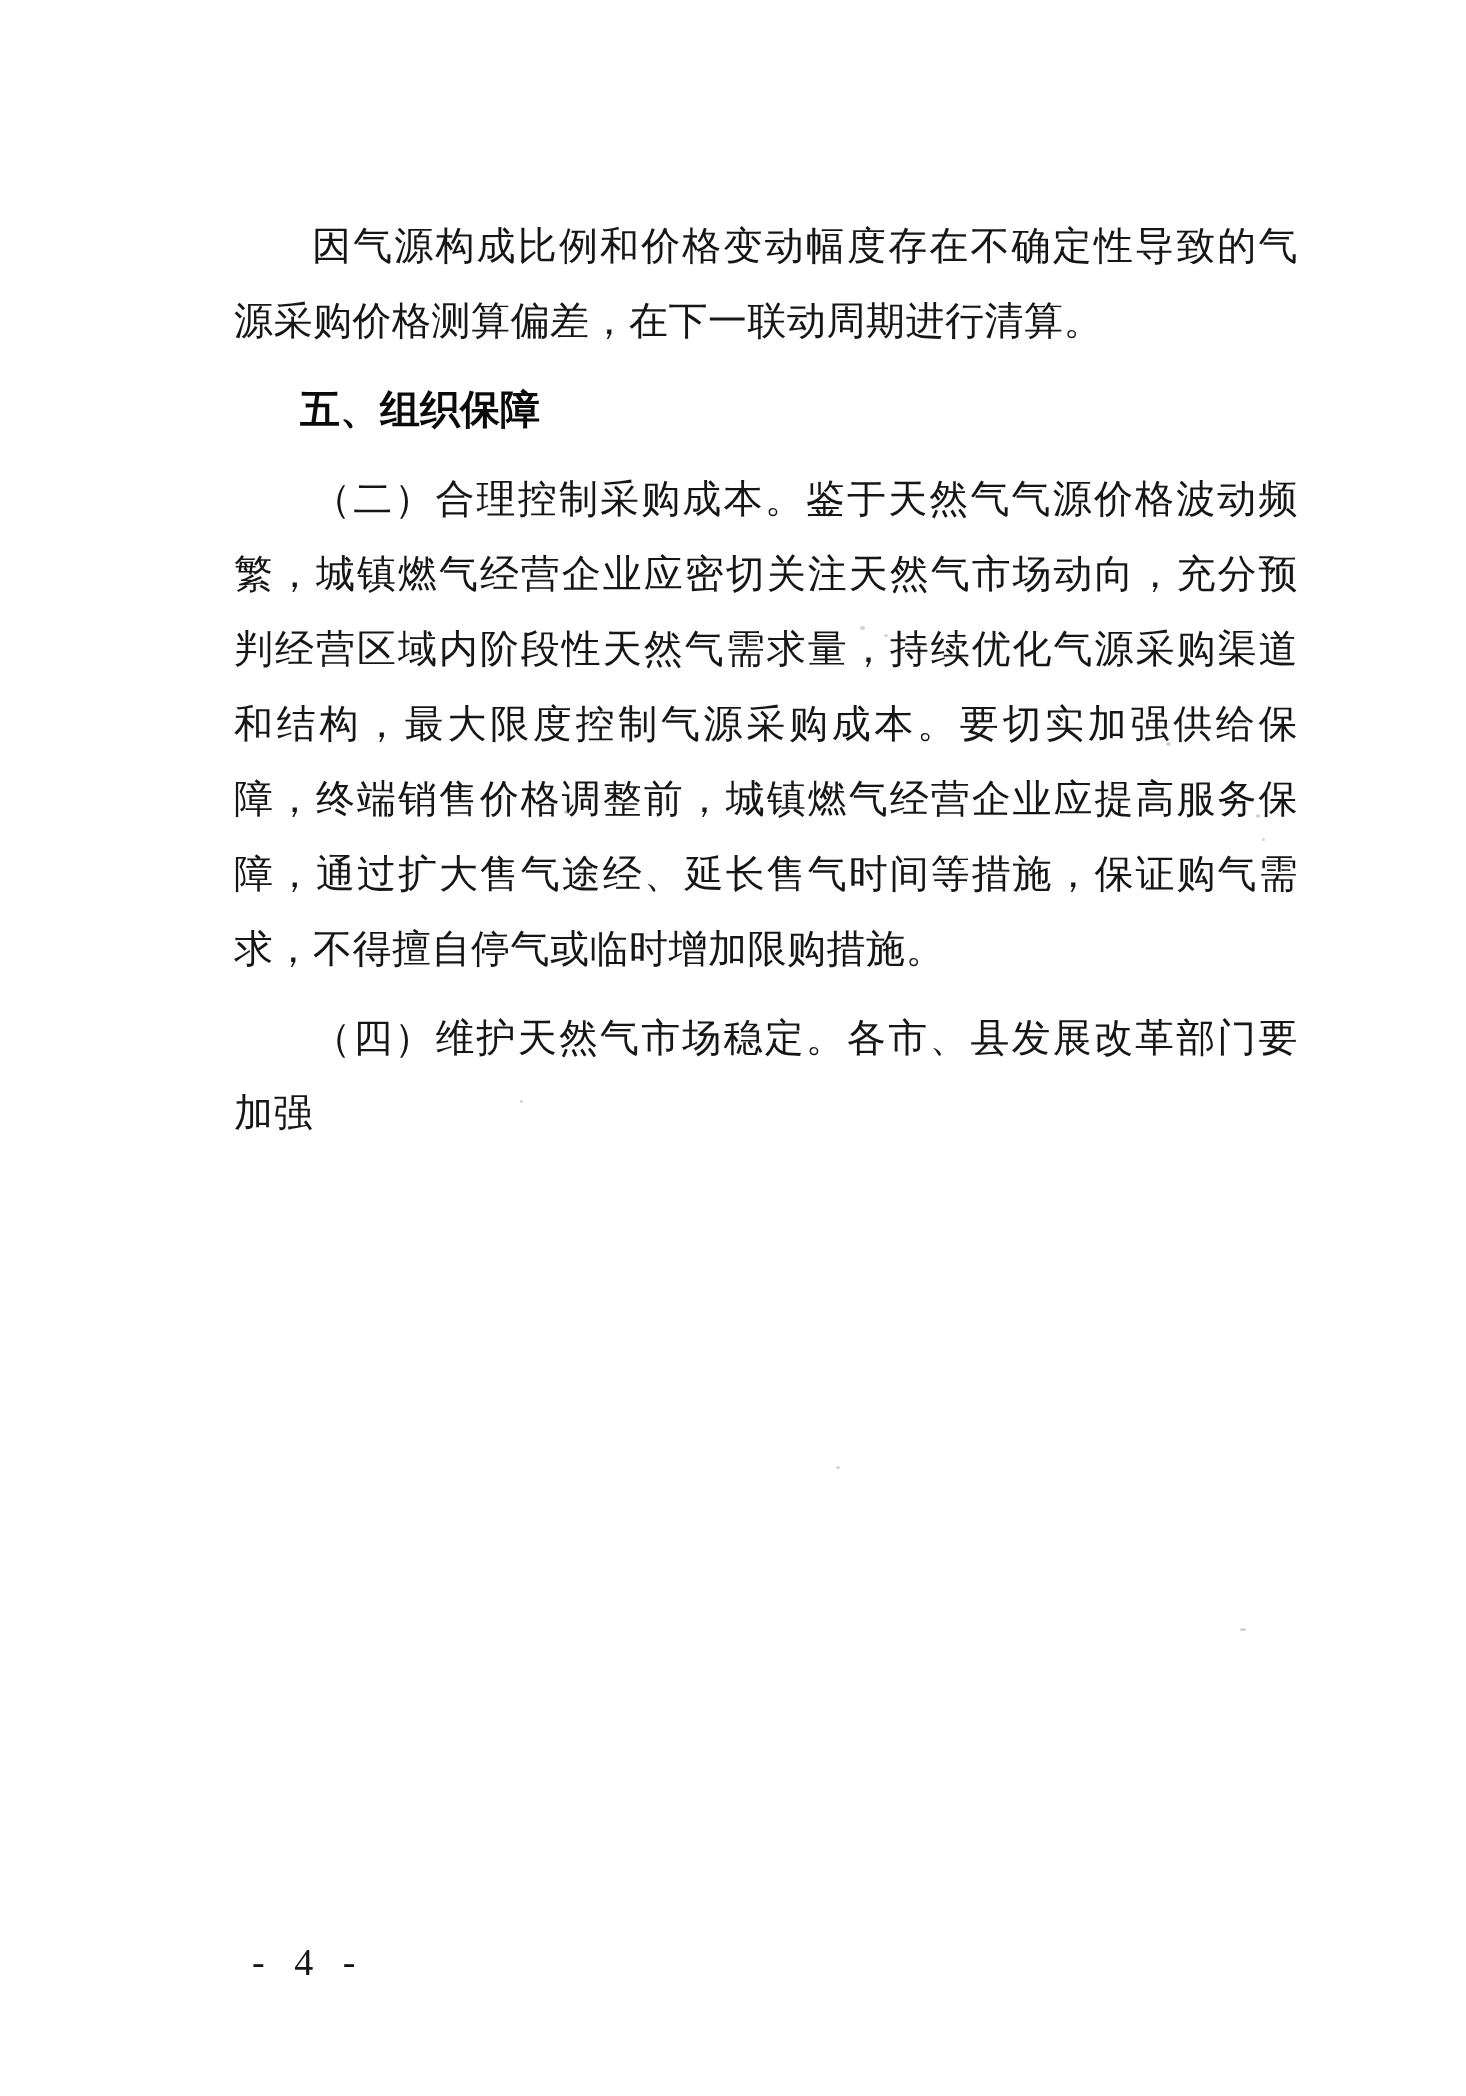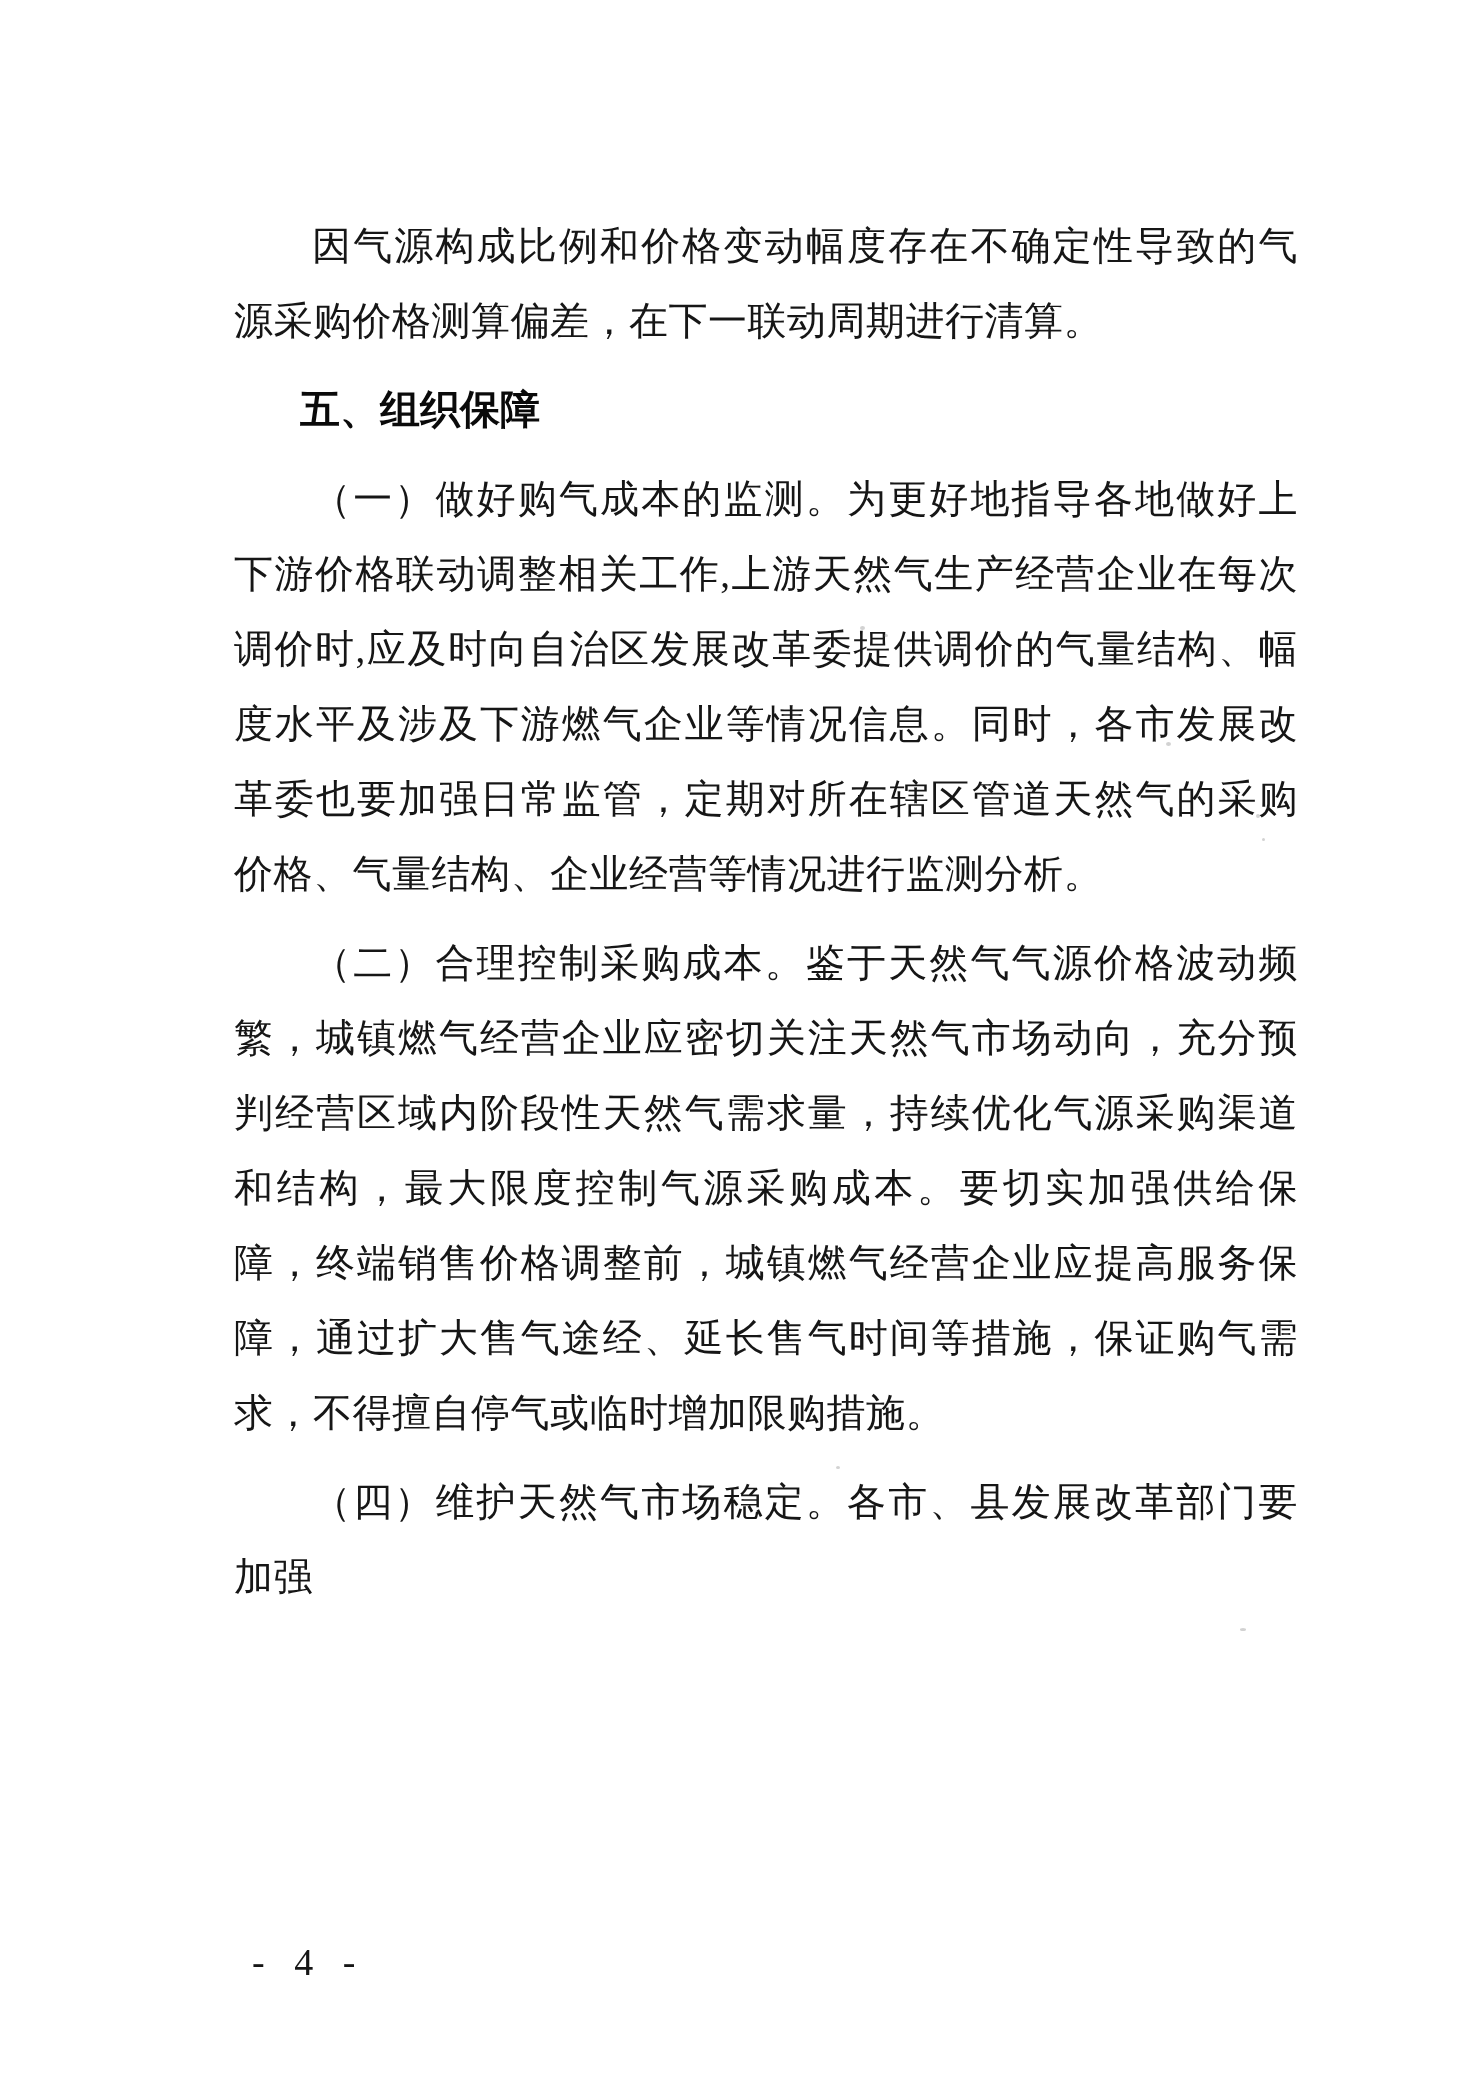--- a/index.html
+++ b/index.html
@@ -68,21 +68,20 @@
   .s9  { left: 1240px; top: 1628px; width: 6px; height: 3px; }
   .s10 { left: 520px;  top: 1100px; width: 3px; height: 3px; }
 </style>
 </head>
 <body>
 
 <div class="page">
   <div class="content" id="content">
       <p class="body-par">因气源构成比例和价格变动幅度存在不确定性导致的气源采购价格测算偏差，在下一联动周期进行清算。</p>
       <h2 class="heading">五、组织保障</h2>
-      <p class="body-par">（一）做好购气成本的监测。为更好地指导各地做好上下游价格联动调整相关工作,上游天然气生产经营企业在每次调价时,应及时向自治区发展改革委提供调价的气量结构、幅度水平及涉及下游燃气企业等情况信息。同时，各市发展改革委也要加强日常监管，定期对所在辖区管道天然气的采购价格、气量结构、企业经营等情况进行监测分析。</p>
       <p class="body-par">（二）合理控制采购成本。鉴于天然气气源价格波动频繁，城镇燃气经营企业应密切关注天然气市场动向，充分预判经营区域内阶段性天然气需求量，持续优化气源采购渠道和结构，最大限度控制气源采购成本。要切实加强供给保障，终端销售价格调整前，城镇燃气经营企业应提高服务保障，通过扩大售气途经、延长售气时间等措施，保证购气需求，不得擅自停气或临时增加限购措施。</p>
       <p class="body-par">（四）维护天然气市场稳定。各市、县发展改革部门要加强</p>
     </div>
   <div class="page-number">- 4 -</div>
   <div class="speck s1"></div>
   <div class="speck s2"></div>
   <div class="speck s3"></div>
   <div class="speck s4"></div>
   <div class="speck s5"></div>
   <div class="speck s6"></div>

